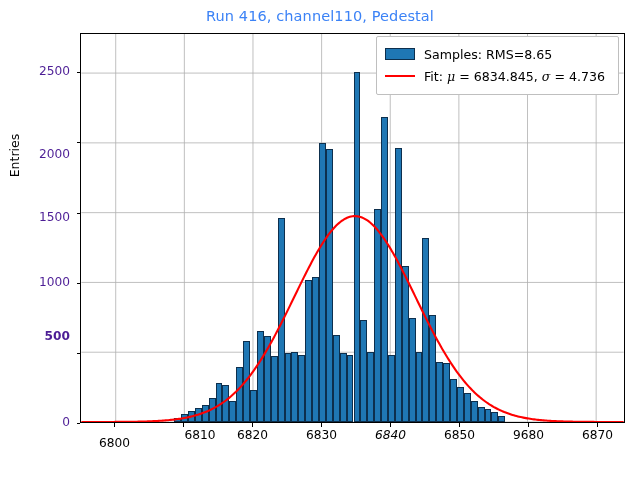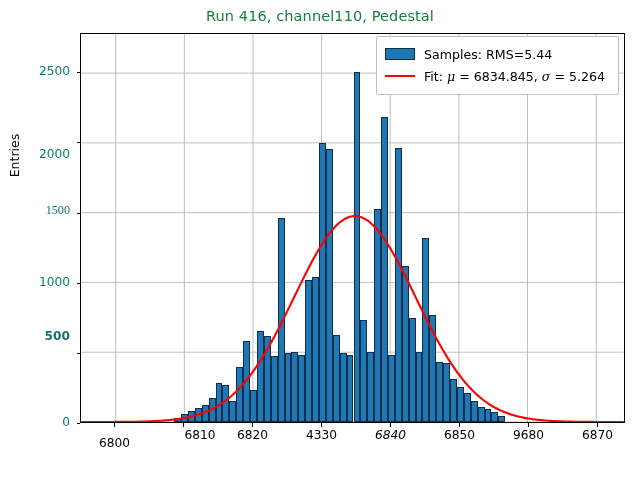--- a/index.html
+++ b/index.html
@@ -19,21 +19,21 @@
     height: 480px;
     background: #ffffff;
   }
   #chart-title {
     position: absolute;
     left: 0;
     top: 8px;
     width: 640px;
     text-align: center;
     font-size: 14.5px;
-    color: #15803d;
+    color: #3b82f6;
     letter-spacing: 0.1px;
   }
   #plot-area {
     position: absolute;
     left: 80px;
     top: 33px;
     width: 545px;
     height: 390px;
     border: 1.1px solid #000000;
     box-sizing: border-box;
@@ -79,21 +79,21 @@
     top: 428px;
     font-size: 12.2px;
     color: #000000;
     text-align: center;
     width: 60px;
     margin-left: -30px;
   }
   .ytick-label {
     position: absolute;
     font-size: 12.2px;
-    color: #0f766e;
+    color: #4c1d95;
     text-align: right;
     width: 58px;
     left: 12px;
     margin-top: -8px;
   }
   .tickmark-x {
     position: absolute;
     width: 1px;
     height: 3.5px;
     background: #000000;
@@ -227,52 +227,52 @@
       </svg>
   </div>
 
   <div id="ticks-x">
       <div class="xtick-label" style="left: 114.494px; margin-top: 8px;">6800</div>
       <div class="tickmark-x" style="left: 114.494px;"></div>
       <div class="xtick-label" style="left: 200px;">6810</div>
       <div class="tickmark-x" style="left: 183.481px;"></div>
       <div class="xtick-label" style="left: 252.468px;">6820</div>
       <div class="tickmark-x" style="left: 252.468px;"></div>
-      <div class="xtick-label" style="left: 321.456px;">4330</div>
+      <div class="xtick-label" style="left: 321.456px;">6830</div>
       <div class="tickmark-x" style="left: 321.456px;"></div>
       <div class="xtick-label" style="left: 390.443px; font-style: italic;">6840</div>
       <div class="tickmark-x" style="left: 390.443px;"></div>
       <div class="xtick-label" style="left: 459.43px;">6850</div>
       <div class="tickmark-x" style="left: 459.43px;"></div>
       <div class="xtick-label" style="left: 528.418px;">9680</div>
       <div class="tickmark-x" style="left: 528.418px;"></div>
       <div class="xtick-label" style="left: 597.405px;">6870</div>
       <div class="tickmark-x" style="left: 597.405px;"></div>
     </div>
   <div id="ticks-y">
       <div class="ytick-label" style="top: 423px;">0</div>
       <div class="tickmark-y" style="top: 423px;"></div>
       <div class="ytick-label" style="top: 337px; font-weight: bold;">500</div>
       <div class="tickmark-y" style="top: 352.856px;"></div>
       <div class="ytick-label" style="top: 282.712px;">1000</div>
       <div class="tickmark-y" style="top: 282.712px;"></div>
-      <div class="ytick-label" style="top: 211px; font-family: Liberation Serif, serif;">1500</div>
+      <div class="ytick-label" style="top: 218px;">1500</div>
       <div class="tickmark-y" style="top: 212.568px;"></div>
       <div class="ytick-label" style="top: 155px;">2000</div>
       <div class="tickmark-y" style="top: 142.424px;"></div>
       <div class="ytick-label" style="top: 72.2806px;">2500</div>
       <div class="tickmark-y" style="top: 72.2806px;"></div>
     </div>
 
   <div id="ylabel">Entries</div>
 
   <div id="legend">
     <div class="legend-row">
       <span class="legend-swatch-patch"></span>
-      <span class="legend-text"><span>Samples: RMS=</span><span>5.44</span></span>
+      <span class="legend-text"><span>Samples: RMS=</span><span>8.65</span></span>
     </div>
     <div class="legend-row">
       <span class="legend-swatch-line"></span>
-      <span class="legend-text"><span>Fit: </span><span class="mathital">μ</span><span> = 6834.845, </span><span class="mathital">σ</span><span> = 5.264</span></span>
+      <span class="legend-text"><span>Fit: </span><span class="mathital">μ</span><span> = 6834.845, </span><span class="mathital">σ</span><span> = 4.736</span></span>
     </div>
   </div>
 
 </div>
 
 </body></html>

